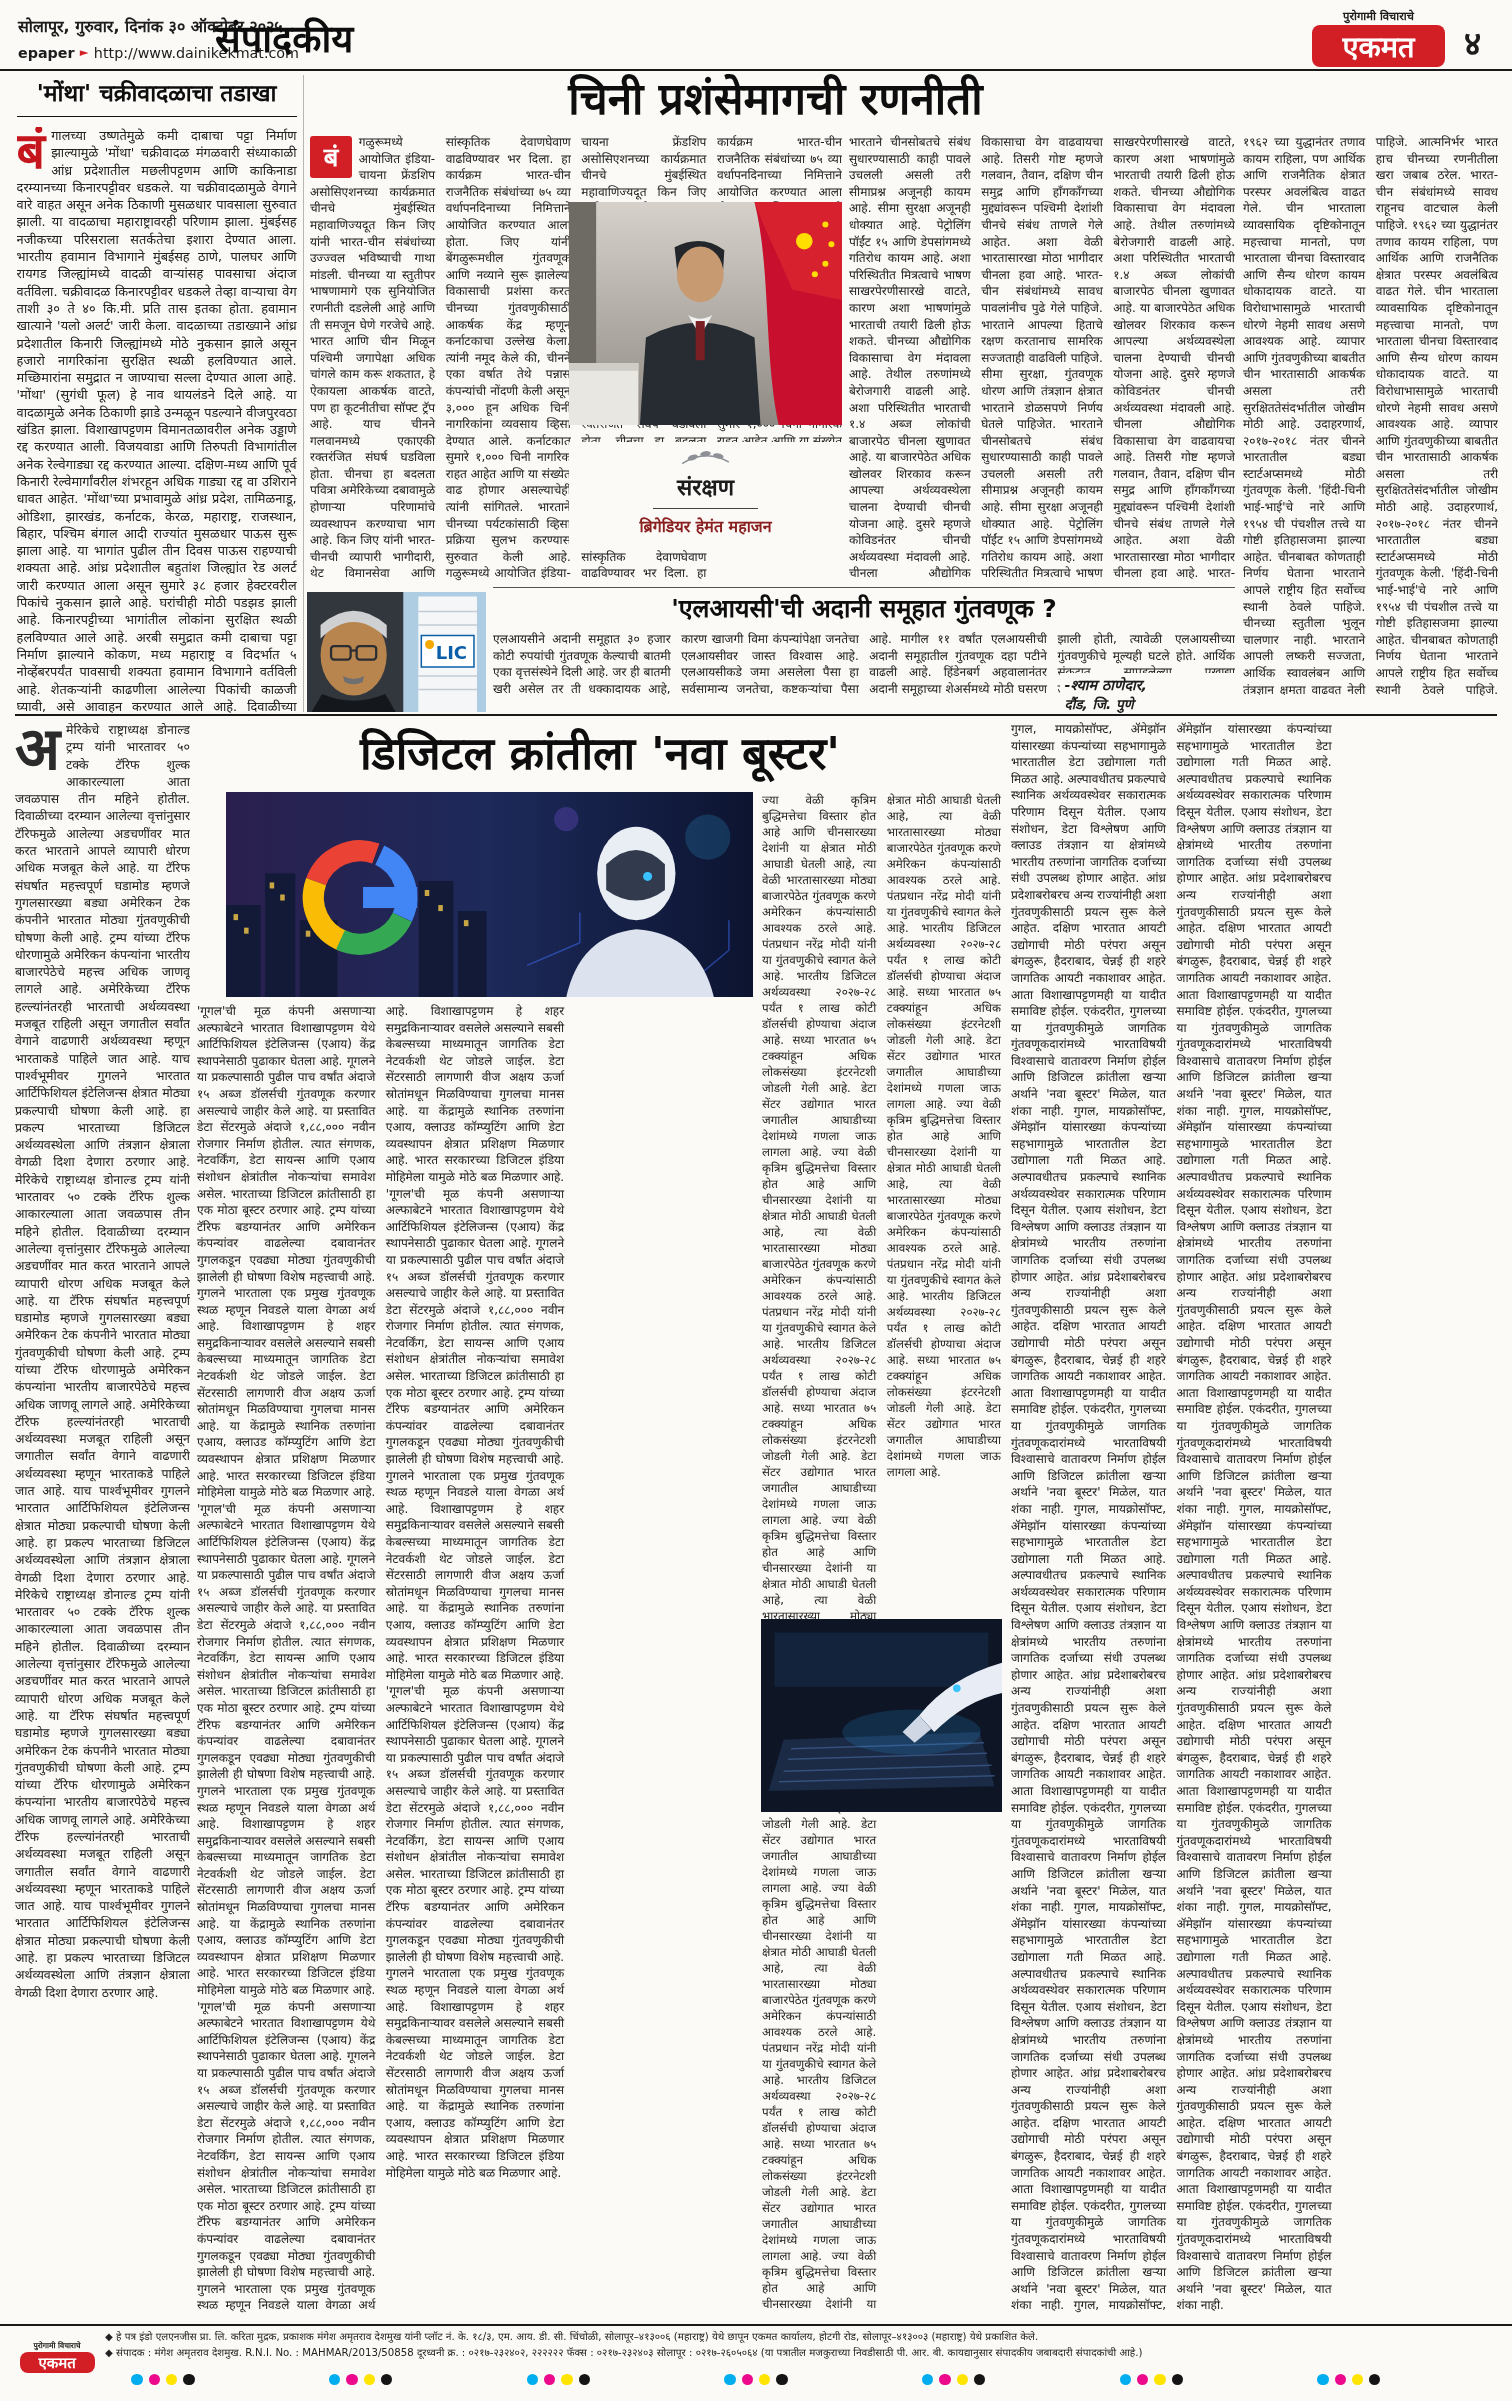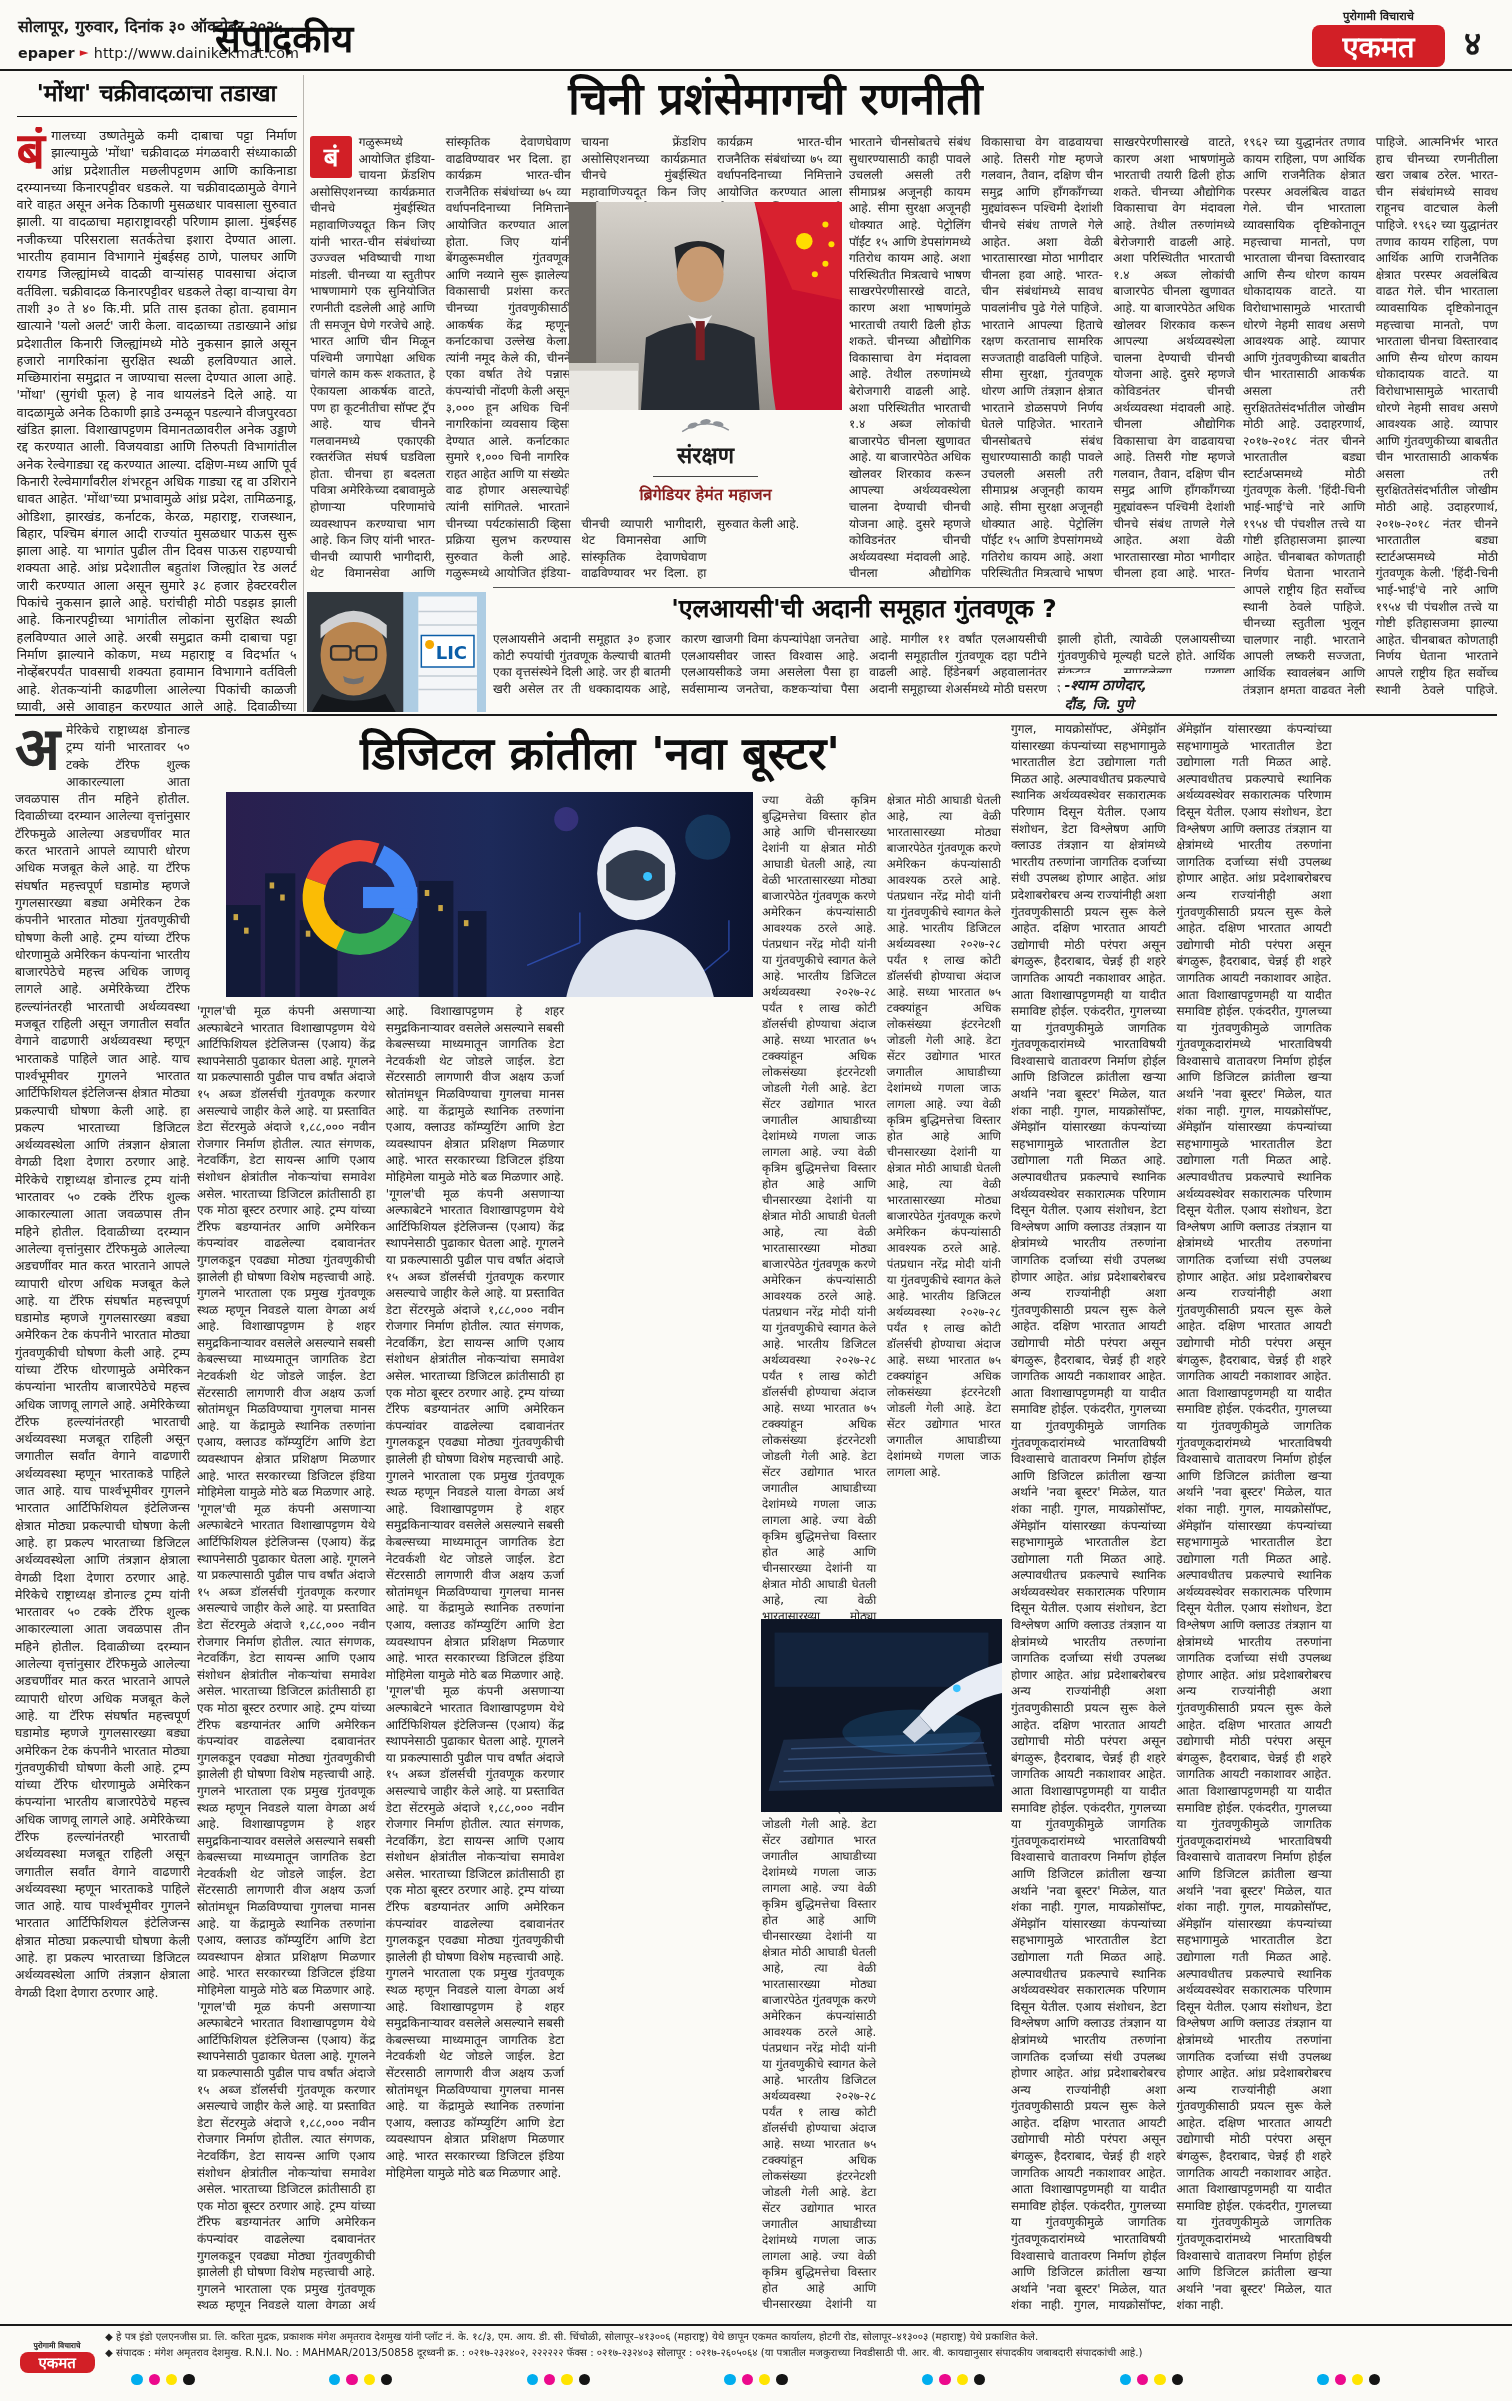--- a/index.html
+++ b/index.html
@@ -105,21 +105,21 @@
       <path d="M140,60 Q176,42 206,64 L204,96 Q174,80 144,96 Z" fill="#23262a"></path>
       <ellipse cx="174" cy="96" rx="31" ry="37" fill="#c79a72"></ellipse>
       <path d="M94,296 L102,180 Q174,140 246,180 L254,296 Z" fill="#272c33"></path>
       <path d="M158,150 L174,178 L190,150 Q174,160 158,150 Z" fill="#f2f2f2"></path>
       <rect x="168" y="158" width="12" height="52" fill="#7a1f24"></rect>
       <rect x="0" y="214" width="92" height="82" fill="#e9e7e2"></rect>
       <rect x="0" y="214" width="92" height="10" fill="#cfccc5"></rect>
     </svg>
   </div>
 
-  <div class="abs boxed-label" style="left:569px; top:410px; width:273px; height:105px; padding-top:4.5px;">
+  <div class="abs boxed-label" style="left:569px; top:442px; width:273px; height:105px; padding-top:4.5px;">
     <svg viewBox="0 0 70 26" width="53" height="19.6">
       <path d="M4,22 Q35,2 66,20" fill="none" stroke="#8d9197" stroke-width="2"></path>
       <ellipse cx="18" cy="14" rx="7" ry="3.5" fill="#8d9197" transform="rotate(-20 18 14)"></ellipse>
       <ellipse cx="35" cy="9" rx="7" ry="3.5" fill="#8d9197" transform="rotate(-8 35 9)"></ellipse>
       <ellipse cx="52" cy="12" rx="7" ry="3.5" fill="#8d9197" transform="rotate(12 52 12)"></ellipse>
     </svg>
     <div style="font-size:22.6px; font-weight:bold; margin-top:1.5px;">संरक्षण</div>
     <div style="width:105px; height:1.5px; background:#444; margin:6px auto;"></div>
     <div style="font-size:16px; font-weight:bold; color:#8a1f1f;">ब्रिगेडियर हेमंत महाजन</div>
   </div>

